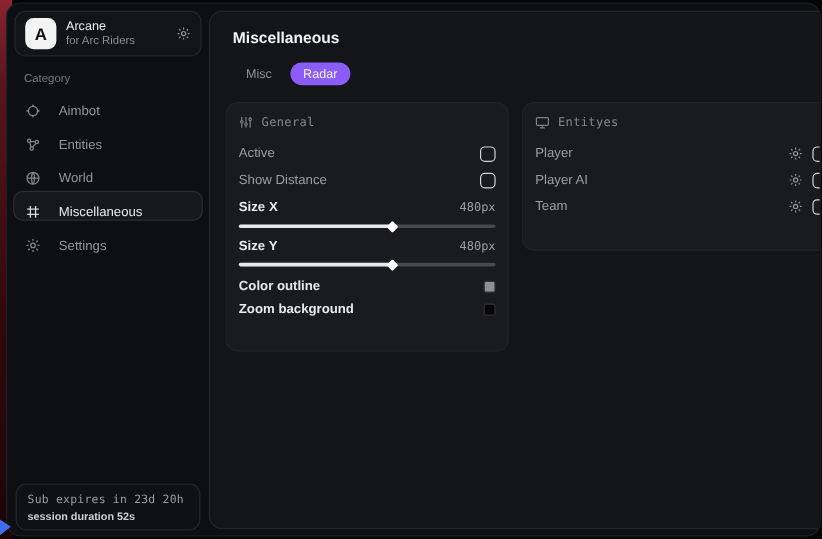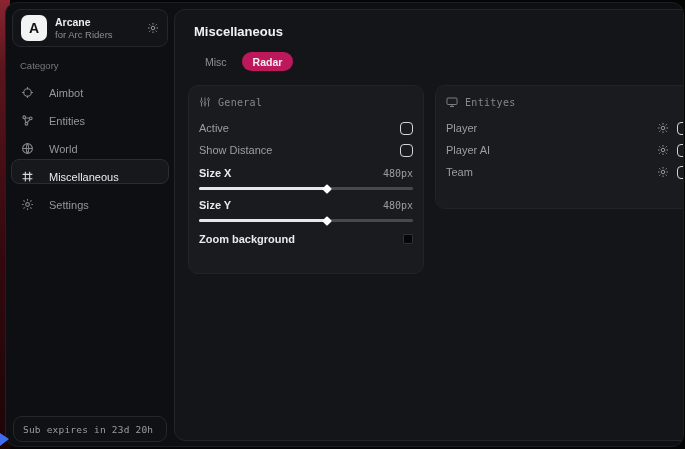--- a/index.html
+++ b/index.html
@@ -29,21 +29,21 @@
   .logo-card {
     margin:0 2px; height:38px; border:1px solid #26272b; border-radius:9px;
     background:#131418; display:flex; align-items:center; padding:0 8px; gap:8px;
   }
   .logo-box {
     width:26px; height:26px; border-radius:7px; background:#f3f3f4;
     display:flex; align-items:center; justify-content:center;
     color:#101114; font-weight:bold; font-size:14px;
   }
   .logo-text { flex:1; line-height:1.2; }
-  .logo-title { color:#ededee; font-size:10.5px; font-weight:bold; }
+  .logo-title { color:#ededee; font-size:10.5px; font-weight:normal; }
   .logo-sub { color:#8b8e93; font-size:9.5px; }
   .icon { display:inline-flex; align-items:center; justify-content:center; color:#8b8e93; }
   .icon svg { display:block; }
   .category-label { color:#77797e; font-size:9.5px; margin:13px 0 4px 10px; }
   .nav { display:flex; flex-direction:column; gap:3px; }
   .nav-item {
     height:25px; display:flex; align-items:flex-end; gap:15px;
     padding:0 9px; margin:0 1px; border-radius:8px; border:1px solid transparent;
     color:#94969b; font-size:11px; cursor:pointer;
   }
@@ -64,21 +64,21 @@
     flex:1; margin:6px 5px 5px 0;
     background:#141519; border:1px solid #232529; border-radius:11px;
     position:relative; padding:14px 13px 0 19px;
   }
   .page-title { color:#f2f2f3; font-size:13px; font-weight:bold; }
   .tabs { display:flex; gap:4px; margin-top:13px; align-items:center; }
   .tab {
     height:19px; padding:0 11px; border-radius:10px; display:flex; align-items:center;
     font-size:10.5px; color:#8e9095; cursor:pointer;
   }
-  .tab.active { background:#be185d; color:#f0f0f1; font-weight:bold; }
+  .tab.active { background:#8b5cf6; color:#f0f0f1; font-weight:normal; }
   .cards { display:flex; gap:11px; margin-top:14px; margin-left:-6px; align-items:flex-start; }
   .card {
     background:#1a1b1f; border:1px solid #222328; border-radius:10px;
     padding:8px 10px 25px 10px;
   }
   .card-general { width:236px; }
   .card-entities { width:266px; }
   .card-header { display:flex; align-items:center; gap:7px; height:16px; margin-bottom:7px; }
   .card-header .icon { color:#7d7f84; }
   .card-title { font-family:"DejaVu Sans Mono", monospace; font-size:10px; color:#85878c; letter-spacing:0.3px; }
@@ -179,20 +179,21 @@
             </svg>
         </span>
         <span>Settings</span>
       </div>
     </div>
 
     <div class="sidebar-spacer"></div>
 
     <div class="sub-card">
       <div class="sub-line1">Sub expires in 23d 20h</div>
+      <div class="sub-line2">session duration 52s</div>
     </div>
   </div>
 
   <div class="main">
     <div class="page-title">Miscellaneous</div>
 
     <div class="tabs">
       <div class="tab">Misc</div>
       <div class="tab active">Radar</div>
     </div>
@@ -237,20 +238,24 @@
           <div class="row slider-label-row">
             <span class="row-label-bright">Size Y</span>
             <span class="slider-value">480px</span>
           </div>
           <div class="slider-track">
             <div class="slider-fill" style="width: 60%;"></div>
             <div class="slider-thumb" style="left: 60%;"></div>
           </div>
         </div>
 
+        <div class="row row-color">
+          <span class="row-label-bright">Color outline</span>
+          <span class="swatch" style="background: rgb(143, 144, 148);"></span>
+        </div>
         <div class="row row-color">
           <span class="row-label-bright">Zoom background</span>
           <span class="swatch" style="background: rgb(6, 6, 7);"></span>
         </div>
       </div>
 
       <div class="card card-entities">
         <div class="card-header">
           <span class="icon">
             <svg width="12" height="12" viewBox="0 0 24 24" fill="none" stroke="currentColor" stroke-width="2">

